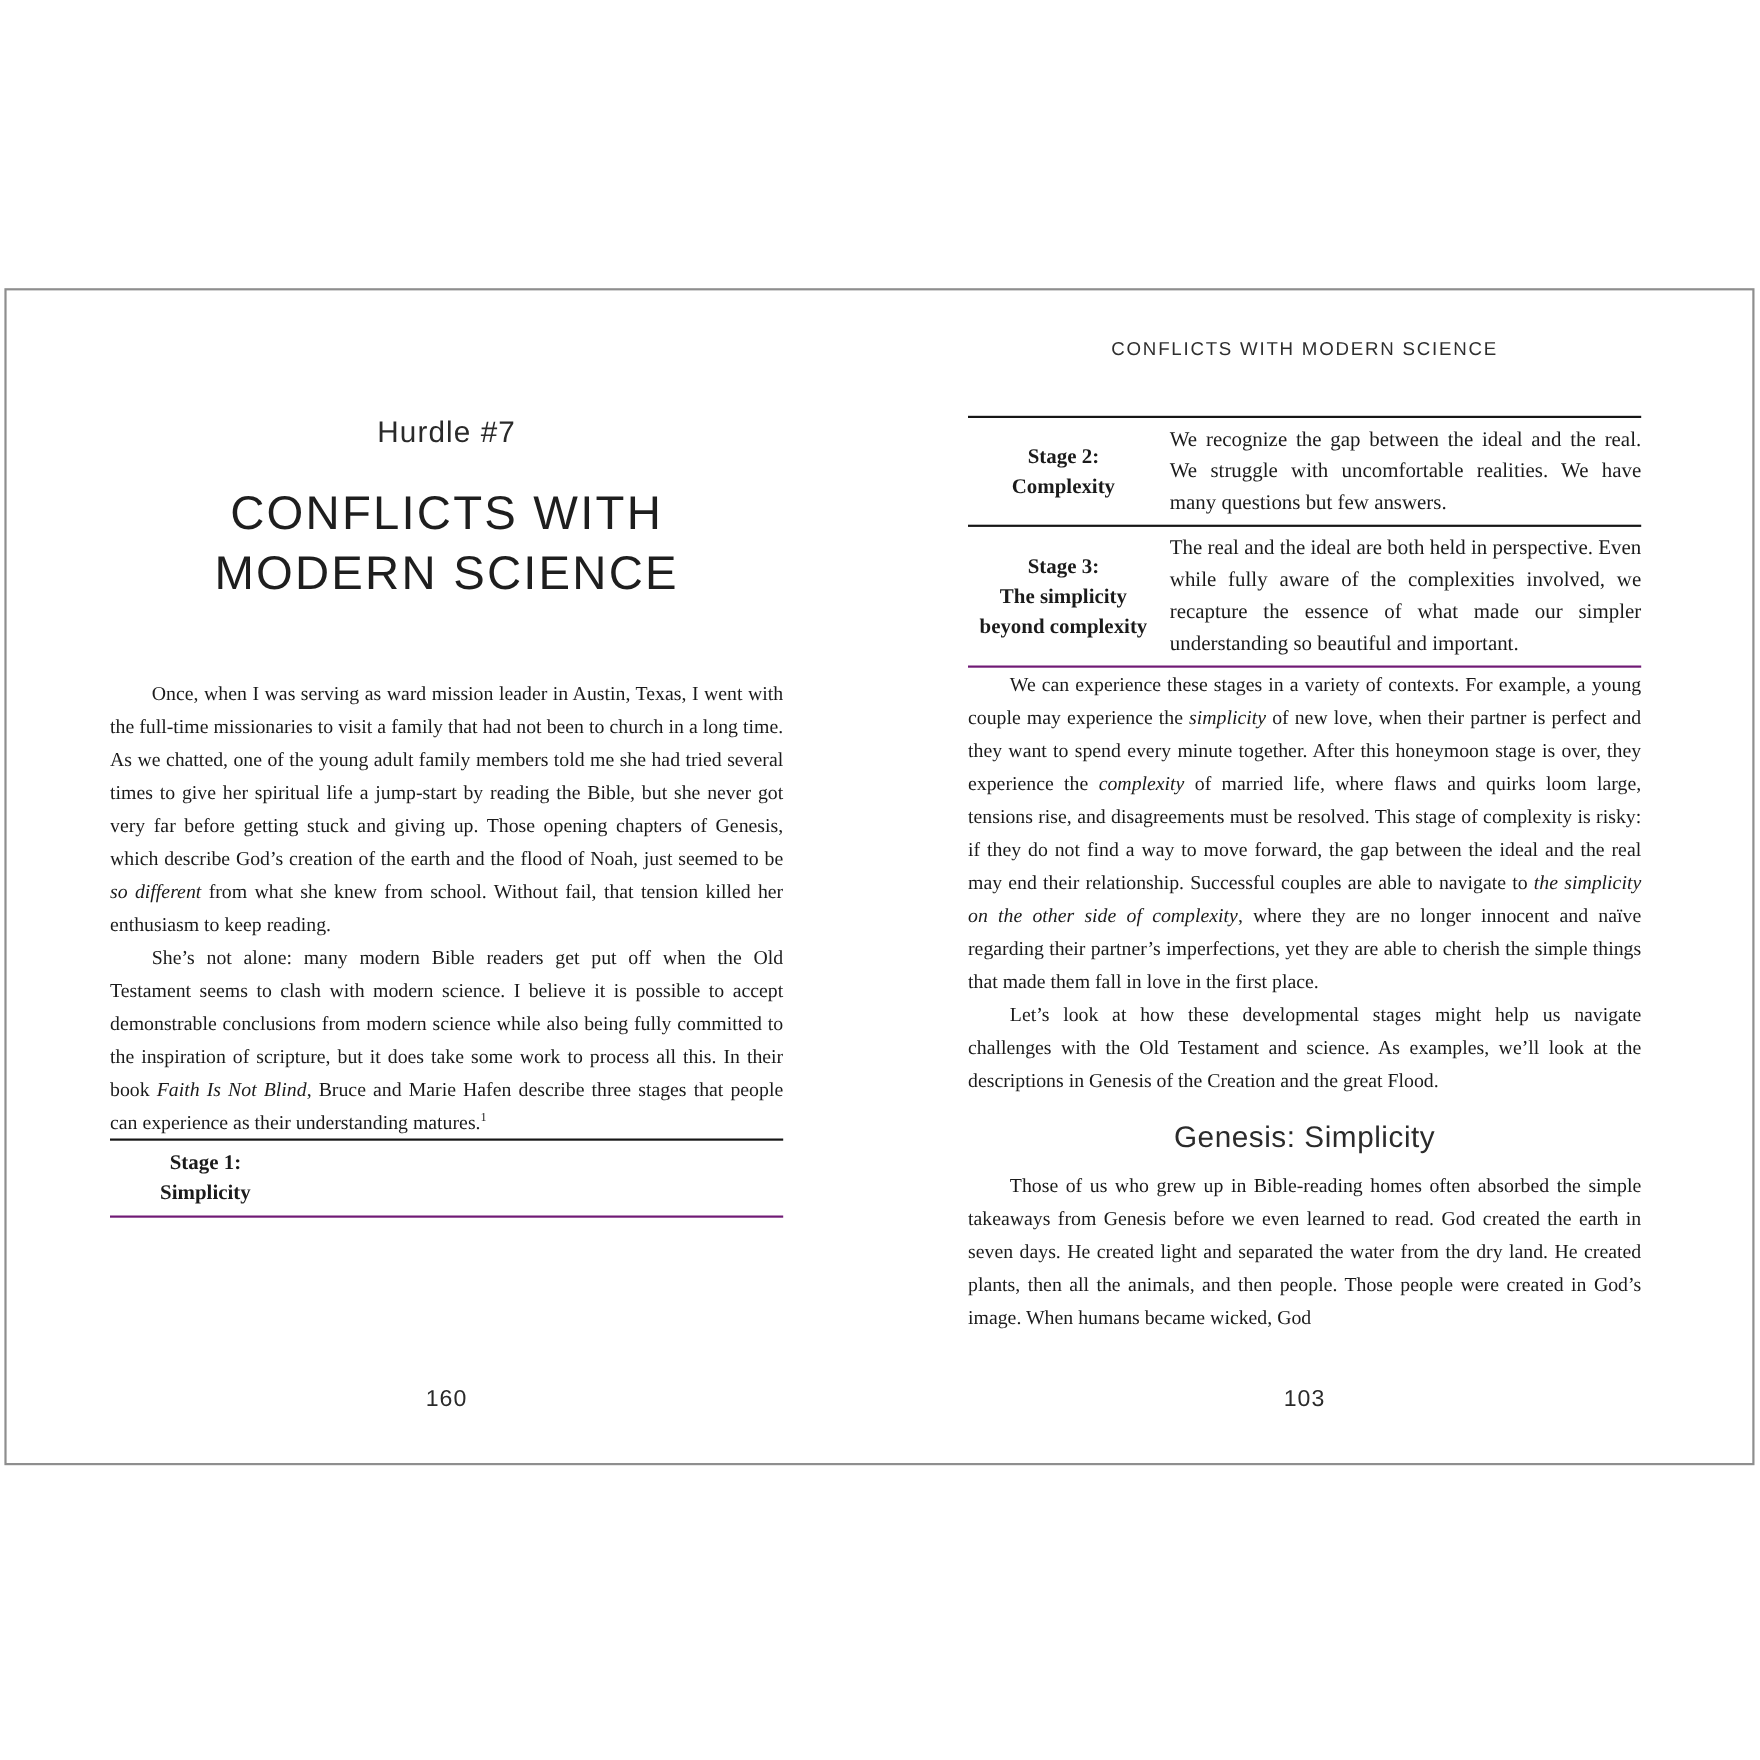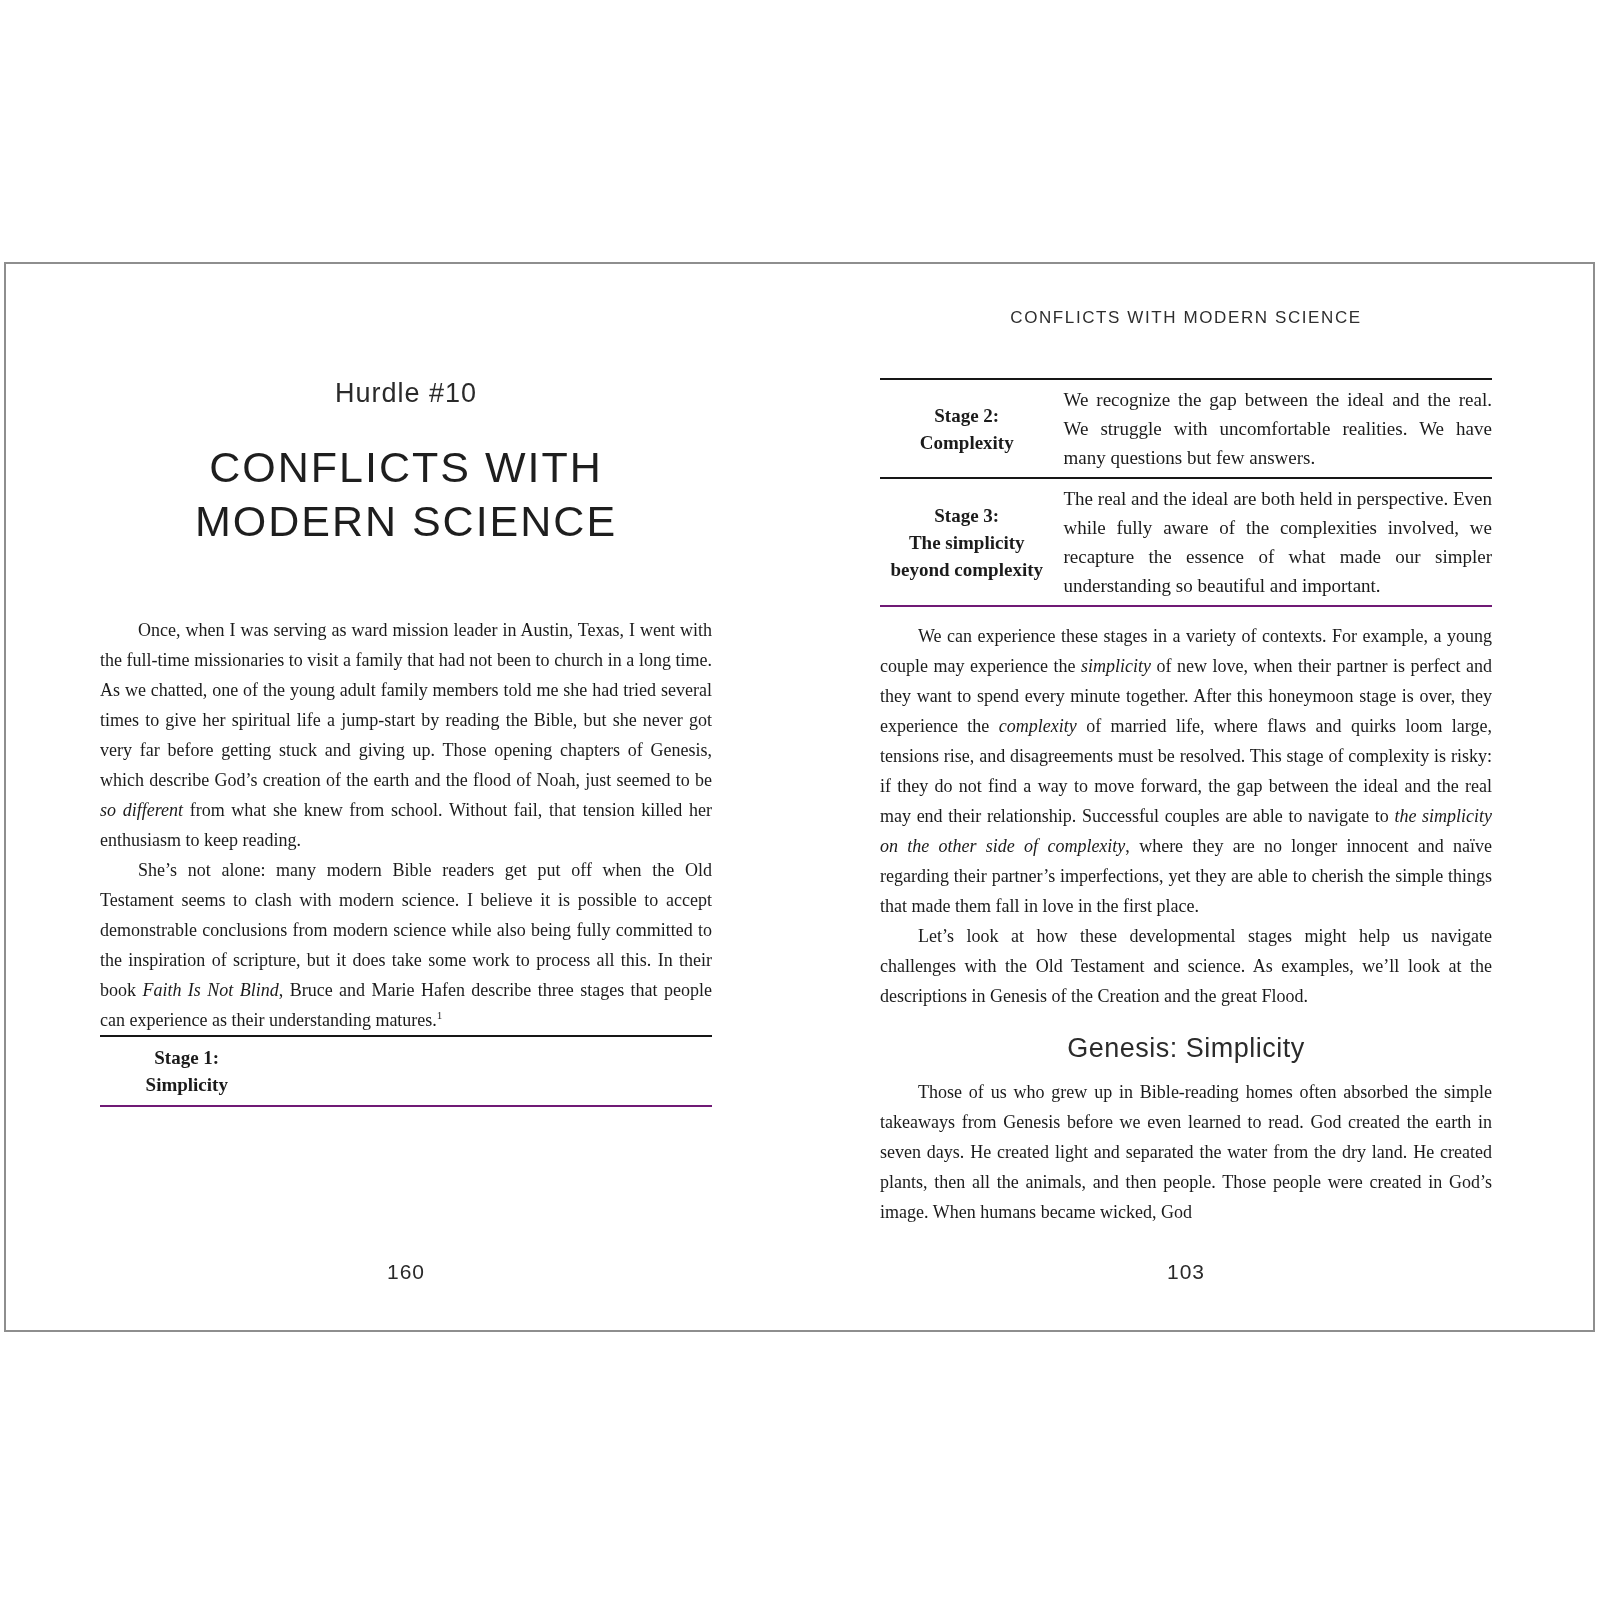--- a/index.html
+++ b/index.html
@@ -100,21 +100,21 @@
   }
   .tdesc {
     width: 71%;
     font-size: 19px;
     line-height: 29px;
     text-align: justify;
     box-sizing: border-box;
     padding: 2px 0 2px 6px;
   }
 
-  .after-table { margin-top: 14px; }
+  .after-table { }
 
   .section-heading {
     margin-top: 20px;
     text-align: center;
     font-size: 27px;
     line-height: 34px;
     letter-spacing: 0.5px;
     color: #2b2b2b;
   }
   .after-heading { margin-top: 12px; }
@@ -131,21 +131,21 @@
 
   .body-text sup { font-size: 0.62em; vertical-align: super; line-height: 0; }
 </style>
 </head>
 <body>
 
 <div class="canvas">
   <div class="frame">
 
     <div class="page page-left">
-      <div class="chapter-label sans-light">Hurdle #10</div>
+      <div class="chapter-label sans-light">Hurdle #7</div>
 
       <div class="chapter-title sans-light">
         <div>CONFLICTS WITH</div>
         <div>MODERN SCIENCE</div>
       </div>
 
       <div class="flow flow-left">
         <div class="body-text serif">
           <p>Once, when I was serving as ward mission leader in Austin, Texas, I went with the full-time missionaries to visit a family that had not been to church in a long time. As we chatted, one of the young adult family members told me she had tried several times to give her spiritual life a jump-start by reading the Bible, but she never got very far before getting stuck and giving up. Those opening chapters of Genesis, which describe God’s creation of the earth and the flood of Noah, just seemed to be <i>so different</i> from what she knew from school. Without fail, that tension killed her enthusiasm to keep reading.</p>
           <p>She’s not alone: many modern Bible readers get put off when the Old Testament seems to clash with modern science. I believe it is possible to accept demonstrable conclusions from modern science while also being fully committed to the inspiration of scripture, but it does take some work to process all this. In their book <i>Faith Is Not Blind</i>, Bruce and Marie Hafen describe three stages that people can experience as their understanding matures.<sup>1</sup></p>

